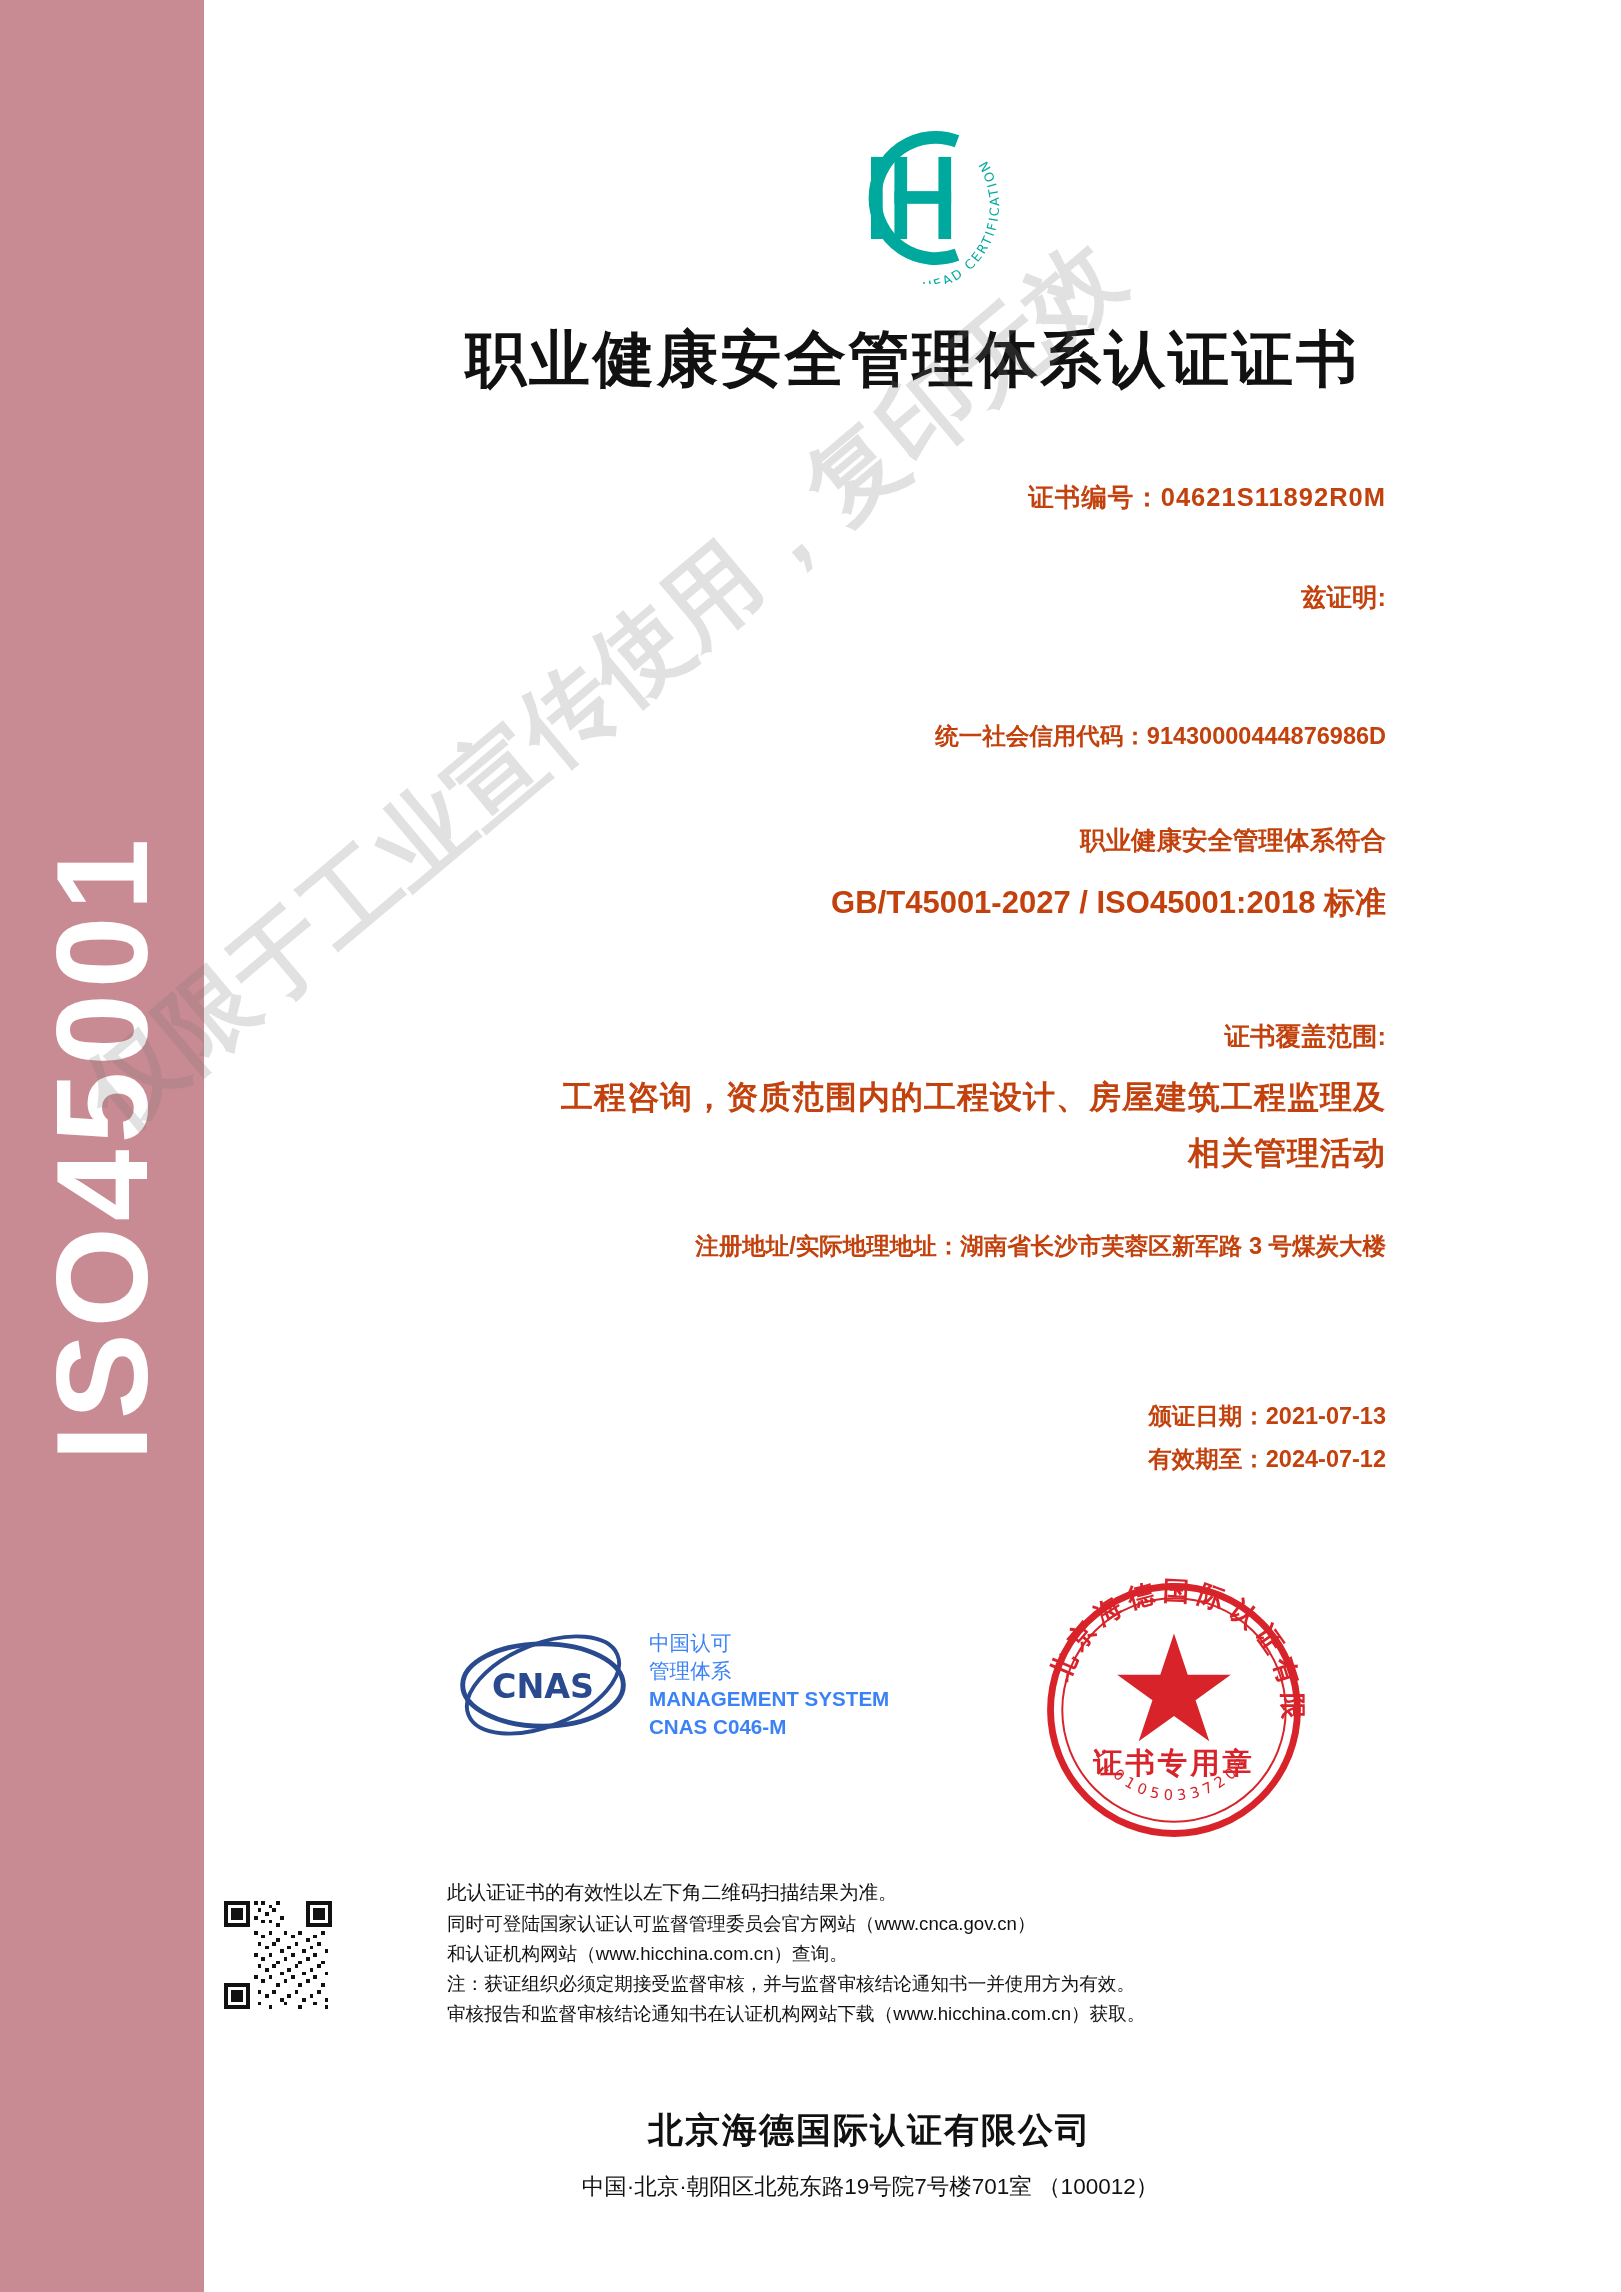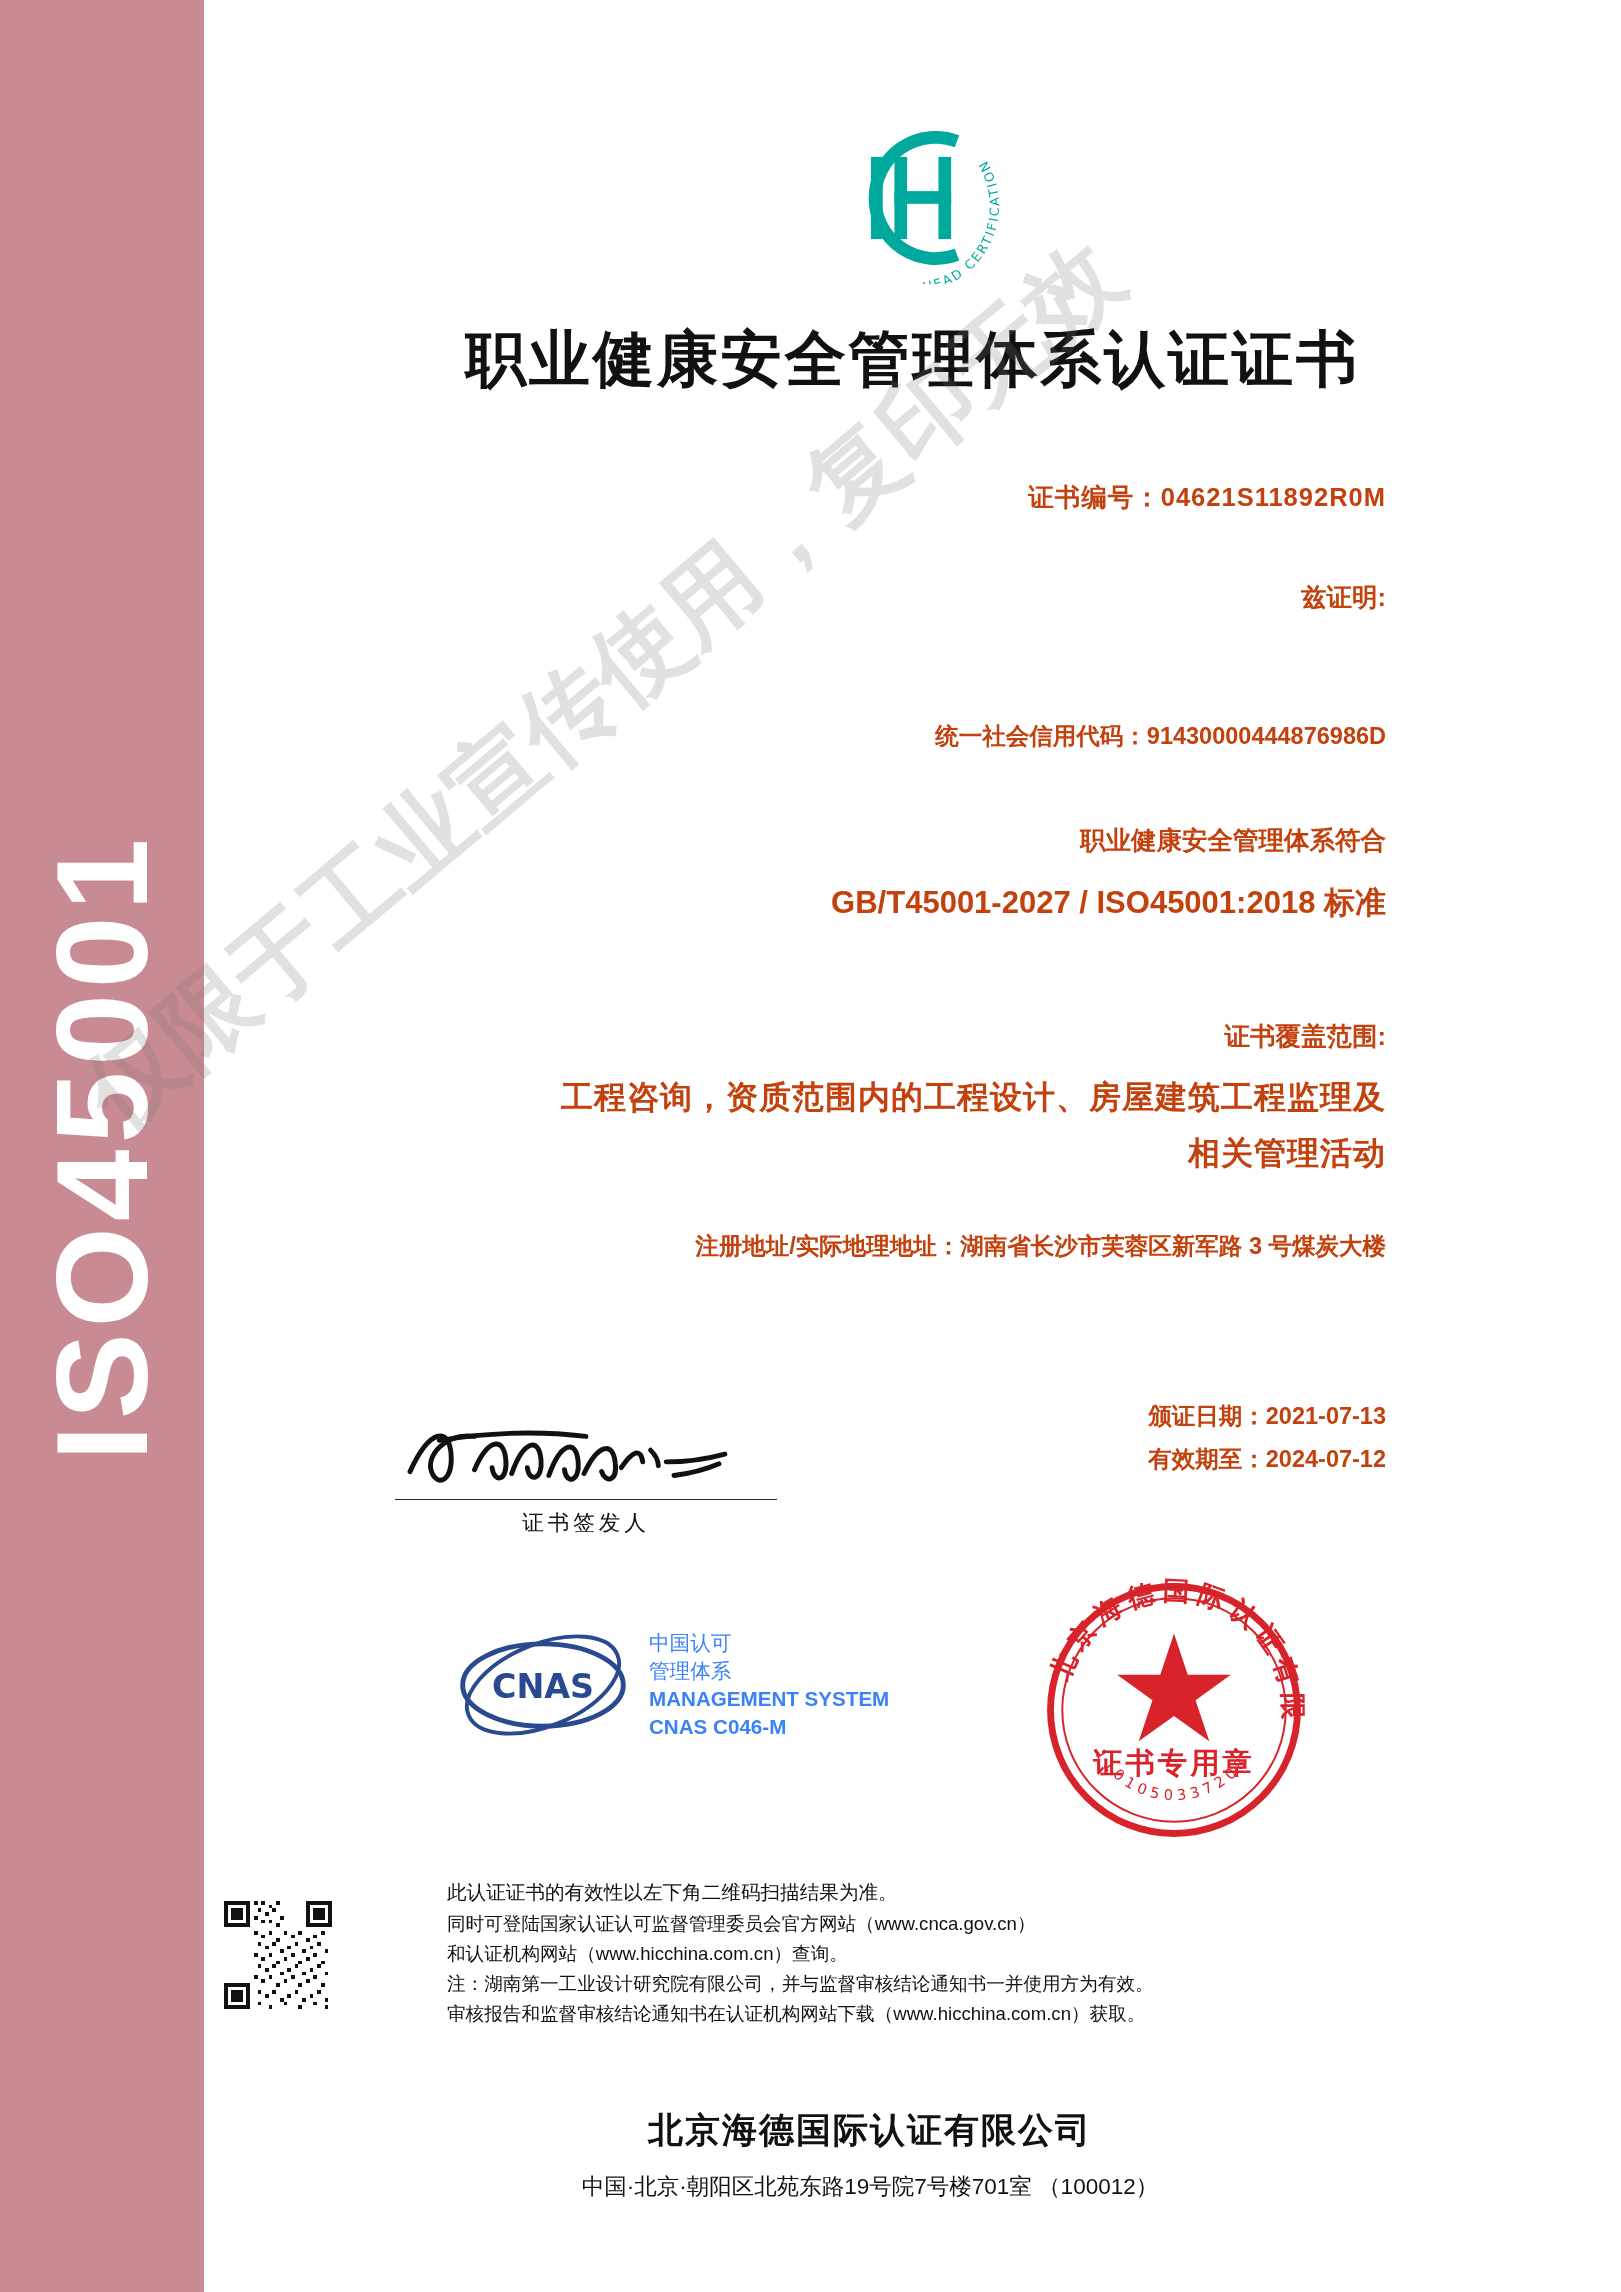--- a/index.html
+++ b/index.html
@@ -328,40 +328,20 @@
 
   <div class="rline" id="address">注册地址/实际地理地址：湖南省长沙市芙蓉区新军路 3 号煤炭大楼</div>
 
   <div class="rline" id="issue-date">
     <span>颁证日期：</span><span>2021-07-13</span>
   </div>
   <div class="rline" id="expiry-date">
     <span>有效期至：</span><span>2024-07-12</span>
   </div>
 
-  <div id="sig-wrap">
-    <div id="sig-glyph">
-      <svg width="412" height="88" viewBox="0 0 420 90" aria-hidden="true">
-        <g fill="none" stroke="#111111" stroke-width="5" stroke-linecap="round">
-          <path d="M30 62 C50 18, 70 16, 72 44 C74 72, 58 78, 52 62 C46 46, 66 22, 96 26"></path>
-          <path d="M60 30 C110 22, 160 20, 210 26"></path>
-          <path d="M96 60 C110 28, 126 26, 128 50 C130 72, 116 74, 114 58"></path>
-          <path d="M134 64 C146 30, 162 26, 164 50 C166 70, 152 74, 150 58"></path>
-          <path d="M172 66 C184 32, 200 28, 202 52 C204 72, 190 76, 188 60"></path>
-          <path d="M208 64 C222 34, 238 30, 240 54 C242 72, 230 74, 226 62"></path>
-          <path d="M246 58 C258 40, 266 38, 268 52"></path>
-          <path d="M276 40 C282 46, 284 50, 284 56"></path>
-          <path d="M292 52 C312 52, 330 50, 352 44"></path>
-          <path d="M300 66 C316 64, 332 60, 346 54"></path>
-        </g>
-      </svg>
-    </div>
-    <div id="sig-rule"></div>
-    <div id="sig-label">证书签发人</div>
-  </div>
 
   <div id="cnas-block">
     <div id="cnas-mark">
       <svg width="192" height="116" viewBox="0 0 196 118" aria-hidden="true">
         <ellipse cx="98" cy="59" rx="82" ry="42" fill="none" stroke="#2a4a90" stroke-width="5"></ellipse>
         <ellipse cx="98" cy="59" rx="82" ry="42" fill="none" stroke="#2a4a90" stroke-width="4" transform="rotate(-22 98 59)"></ellipse>
         <text x="98" y="72" text-anchor="middle" font-family="DejaVu Sans, sans-serif" font-size="34" font-weight="bold" fill="#2a4a90">CNAS</text>
       </svg>
     </div>
     <div id="cnas-text">
@@ -489,21 +469,21 @@
         <rect x="24" y="27" width="1" height="1"></rect>
           <rect x="27" y="28" width="1" height="1"></rect>
       </g>
     </svg>
   </div>
 
   <div id="notes">
     <div>此认证证书的有效性以左下角二维码扫描结果为准。</div>
     <div class="small">同时可登陆国家认证认可监督管理委员会官方网站（www.cnca.gov.cn）</div>
     <div class="small">和认证机构网站（www.hicchina.com.cn）查询。</div>
-    <div class="small">注：湖南第一工业设计研究院有限公司，并与监督审核结论通知书一并使用方为有效。</div>
+    <div class="small">注：获证组织必须定期接受监督审核，并与监督审核结论通知书一并使用方为有效。</div>
     <div class="small">审核报告和监督审核结论通知书在认证机构网站下载（www.hicchina.com.cn）获取。</div>
   </div>
 
   <div id="issuer">北京海德国际认证有限公司</div>
   <div id="issuer-addr">中国·北京·朝阳区北苑东路19号院7号楼701室   （100012）</div>
 </div>
 
 <div id="watermark">
   <span>仅限于工业宣传使用，复印无效</span>
 </div>

